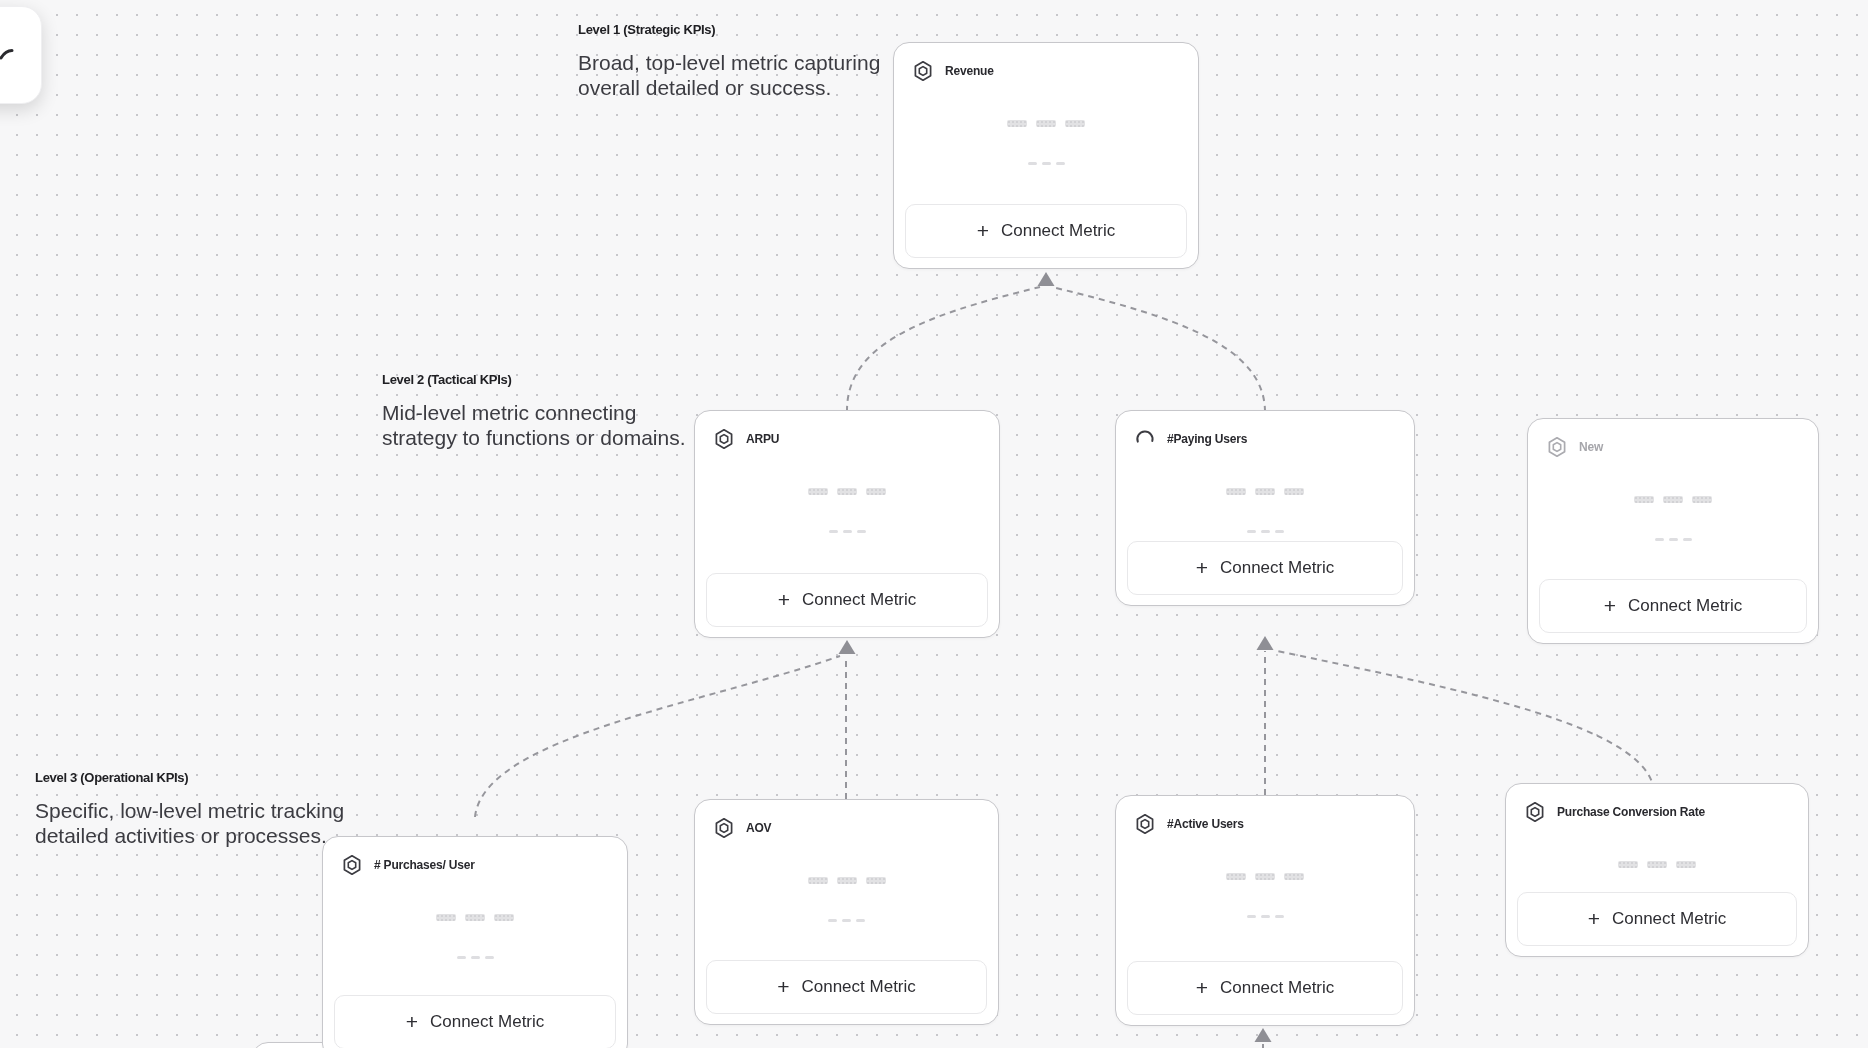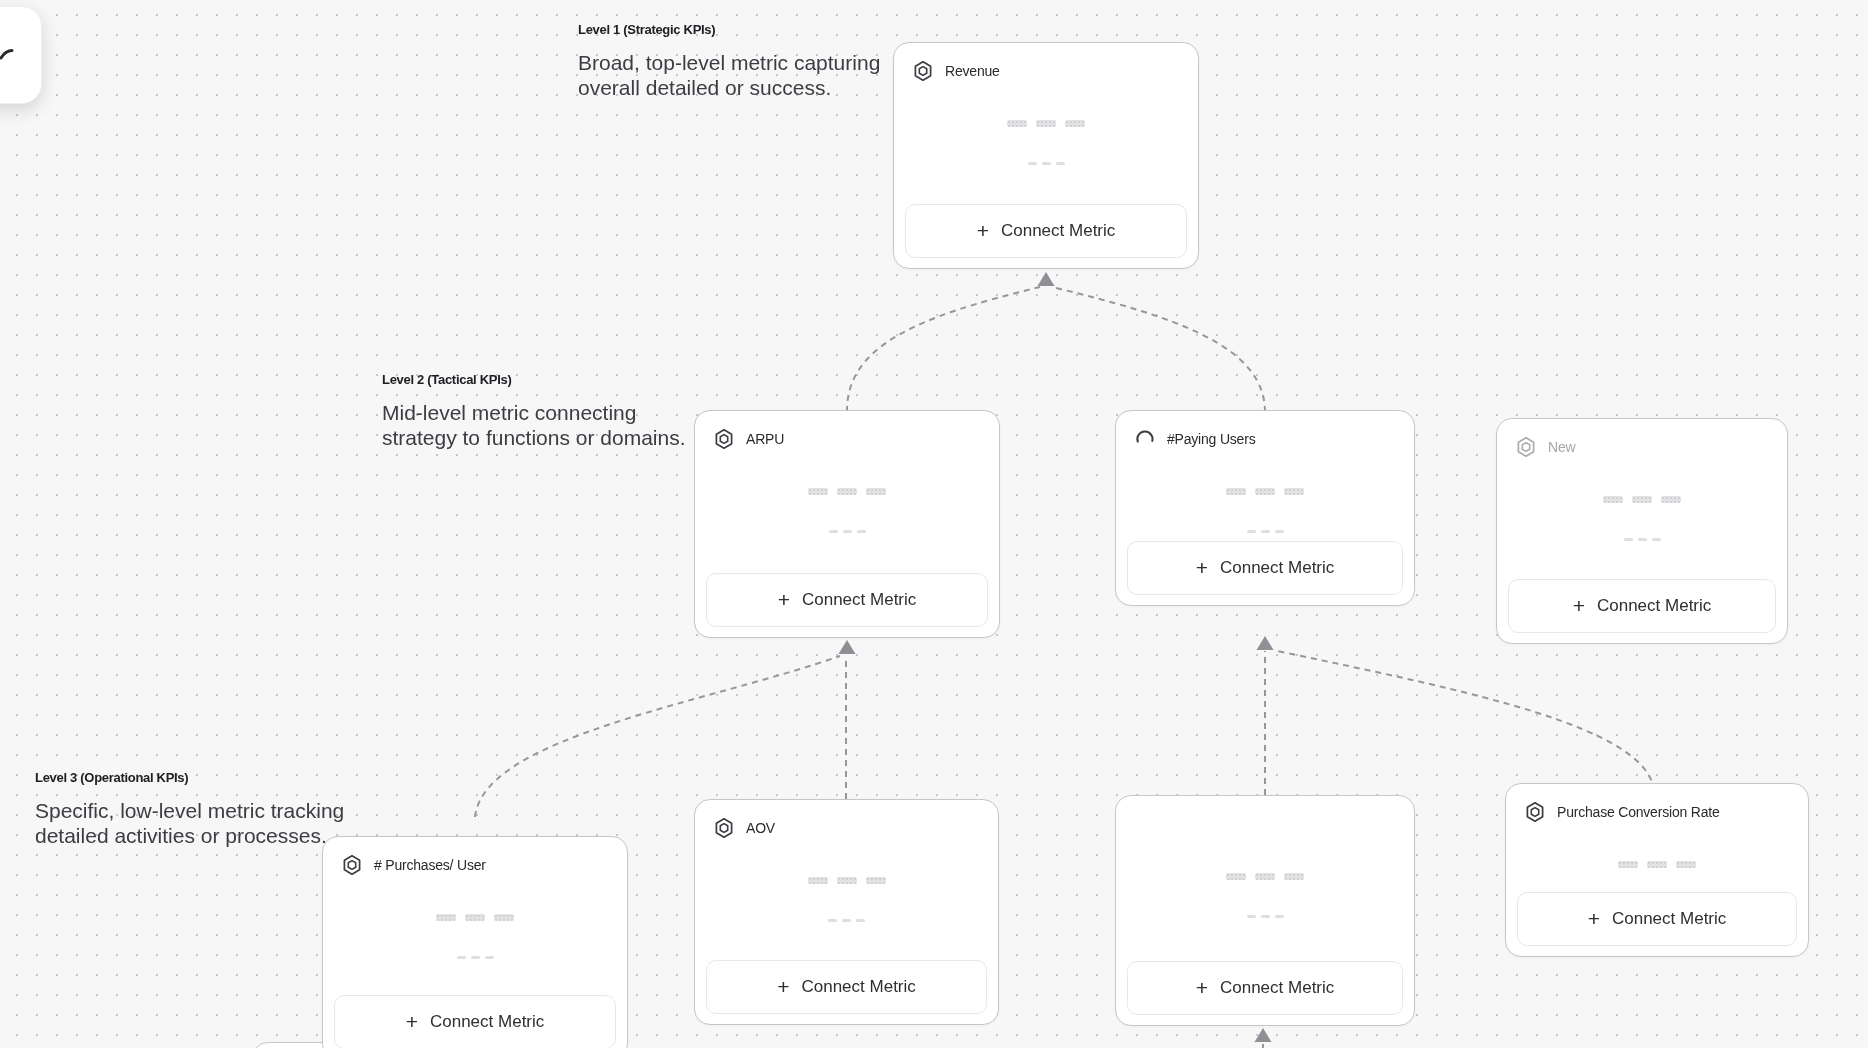--- a/index.html
+++ b/index.html
@@ -24,21 +24,21 @@
   .level-title { font-size:13px; font-weight:700; color:#202024; letter-spacing:-0.3px; margin-bottom:13px; }
   .level-desc { font-size:21px; line-height:25px; color:#3c3c42; }
 
   
   .card {
     position:absolute; background:#ffffff;
     border:1px solid #c7c7cb; border-radius:16px;
     box-shadow:0 1px 3px rgba(0,0,0,0.04);
   }
   .card-header { display:flex; align-items:center; gap:11px; padding:17px 18px 0 18px; }
-  .card-title { font-size:14px; font-weight:400; color:#29292e; letter-spacing:-0.2px; white-space:nowrap; }
+  .card-title { font-size:12px; font-weight:700; color:#29292e; letter-spacing:-0.2px; white-space:nowrap; }
   .icon-wrap { width:22px; height:22px; flex:0 0 22px; display:flex; align-items:center; justify-content:center; }
   .icon-wrap svg { display:block; }
 
   .skeleton-row { position:absolute; left:0; right:0; display:flex; justify-content:center; }
   .skeleton-row.big { top:77px; gap:9px; }
   .skeleton-row.small { top:119px; gap:5px; }
   .skeleton-bar {
     background-color:#e2e2e4; border-radius:2px;
     background-image:radial-gradient(#d2d2d5 0.8px, transparent 0.9px);
     background-size:4px 4px;
@@ -191,21 +191,21 @@
       <div class="skeleton-row small">
         <span class="skeleton-bar"></span>
         <span class="skeleton-bar"></span>
         <span class="skeleton-bar"></span>
       </div>
       <button class="connect-btn">
         <span class="plus-glyph">+</span>
         <span class="connect-label">Connect Metric</span>
       </button>
     </div>
-    <div class="card is-new" style="left: 1496px; top: 418px; width: 292px; height: 226px;">
+    <div class="card is-new" style="left: 1527px; top: 418px; width: 292px; height: 226px;">
       <div class="card-header">
         <span class="icon-wrap metric-icon">
           <svg width="22" height="22" viewBox="0 0 22 22">
             <path d="M11 1.8 L18.6 6.2 V15.8 L11 20.2 L3.4 15.8 V6.2 Z" fill="none" stroke="#3c3c42" stroke-width="1.7" stroke-linejoin="round"></path>
             <path d="M11 6.6 L14.7 8.8 V13.2 L11 15.4 L7.3 13.2 V8.8 Z" fill="none" stroke="#3c3c42" stroke-width="1.6" stroke-linejoin="round"></path>
           </svg>
         </span>
 
         <span class="card-title">New</span>
       </div>
@@ -270,20 +270,30 @@
         <span class="skeleton-bar"></span>
         <span class="skeleton-bar"></span>
         <span class="skeleton-bar"></span>
       </div>
       <button class="connect-btn">
         <span class="plus-glyph">+</span>
         <span class="connect-label">Connect Metric</span>
       </button>
     </div>
     <div class="card" style="left: 1115px; top: 795px; width: 300px; height: 231px;">
+      <div class="card-header">
+        <span class="icon-wrap metric-icon">
+          <svg width="22" height="22" viewBox="0 0 22 22">
+            <path d="M11 1.8 L18.6 6.2 V15.8 L11 20.2 L3.4 15.8 V6.2 Z" fill="none" stroke="#3c3c42" stroke-width="1.7" stroke-linejoin="round"></path>
+            <path d="M11 6.6 L14.7 8.8 V13.2 L11 15.4 L7.3 13.2 V8.8 Z" fill="none" stroke="#3c3c42" stroke-width="1.6" stroke-linejoin="round"></path>
+          </svg>
+        </span>
+
+        <span class="card-title">#Active Users</span>
+      </div>
       <div class="skeleton-row big">
         <span class="skeleton-bar"></span>
         <span class="skeleton-bar"></span>
         <span class="skeleton-bar"></span>
       </div>
       <div class="skeleton-row small">
         <span class="skeleton-bar"></span>
         <span class="skeleton-bar"></span>
         <span class="skeleton-bar"></span>
       </div>

